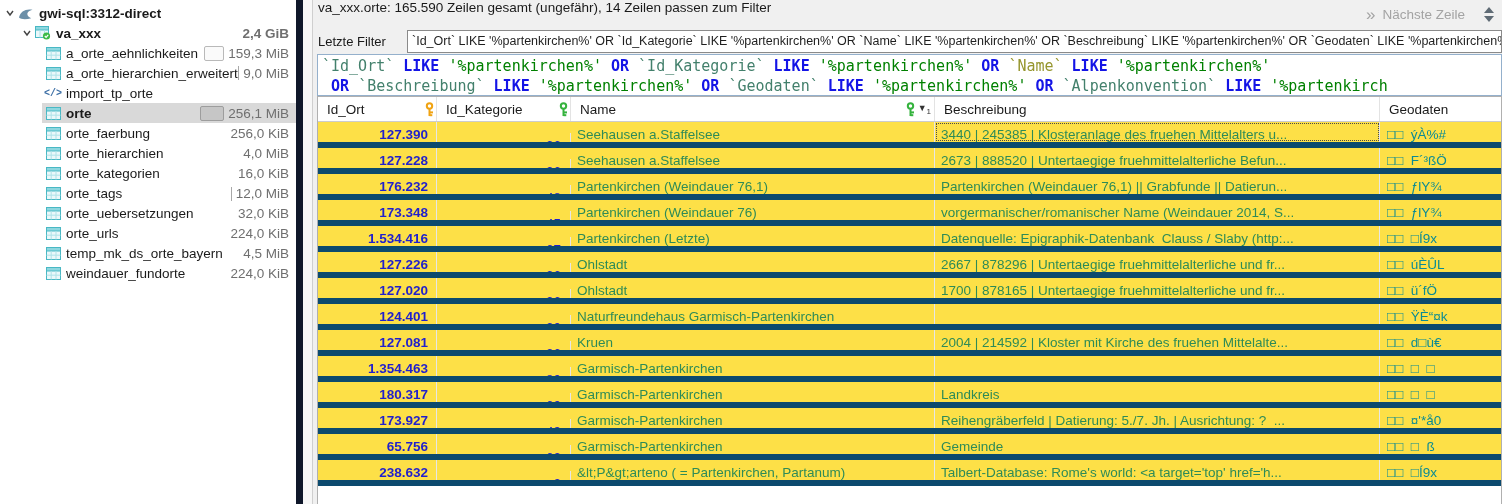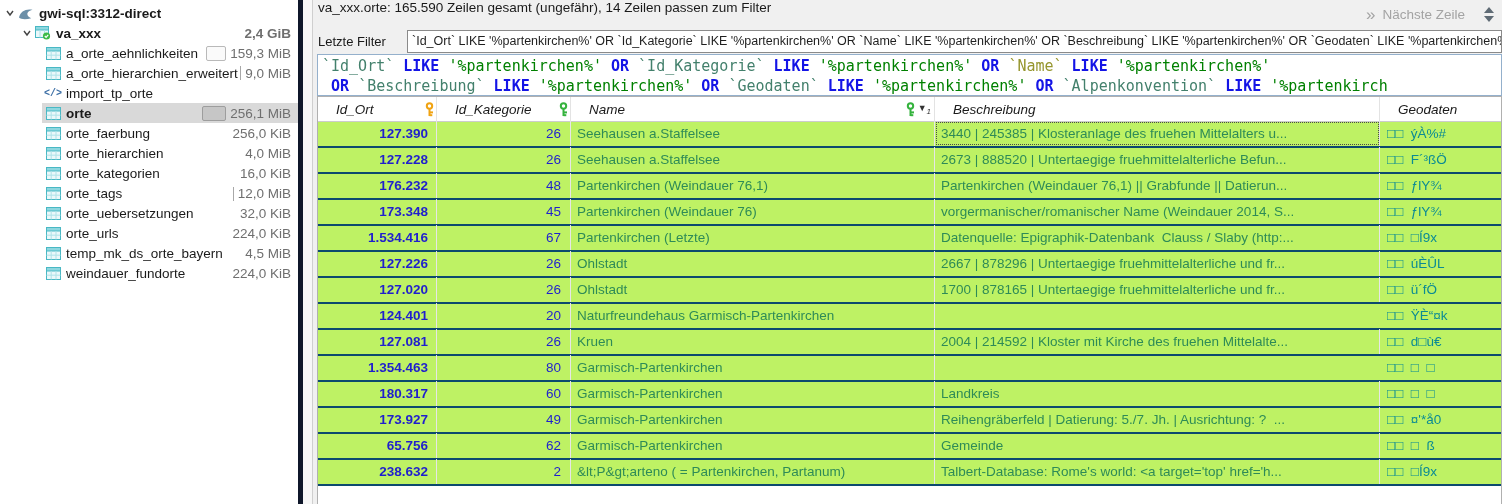--- a/index.html
+++ b/index.html
@@ -1,21 +1,21 @@
 <!DOCTYPE html>
 <html style="--number_blue: #1f1fce; --text_green: #2e8b57; --blob_teal: #0b8b94; --key_orange: #f0a312; --key_green: #35b33e; --keyword_blue: #1414e6; --string_green: #008000; --ident_teal: #43806c; --ident_olive: #96962e;"><head>
 <meta charset="utf-8">
 <style>
   * { box-sizing: border-box; margin: 0; padding: 0; }
   html,body { width:1502px; height:504px; overflow:hidden; background:#f0f0f0;
               font-family:"Liberation Sans", sans-serif; }
   .app { display:flex; width:1502px; height:504px; }
 
   
-  .sidebar { width:303px; height:504px; background:#ffffff; border-right:5px solid #0f172a;
+  .sidebar { width:303px; height:504px; background:#ffffff; border-right:7px solid #0f172a;
              padding-top:3px; overflow:hidden; flex:none; }
   .splitter { width:10px; height:504px; background:#f7f7f7; border-right:1px solid #cfcfcf; flex:none; }
   .sb-row { display:flex; align-items:center; height:20px; font-size:13.5px; color:#1a1a1a; }
   .sb-row .chev { width:14px; display:flex; justify-content:center; flex:none; }
   .sb-ic { width:18px; display:flex; justify-content:center; align-items:center; flex:none; }
   .sb-label { white-space:nowrap; overflow:hidden; padding-left:4px; }
   .sb-size { margin-left:auto; padding-right:7px; color:#6f6f6f; white-space:nowrap; }
   .sb-server { padding-left:3px; font-weight:bold; }
   .sb-db { padding-left:20px; font-weight:bold; }
   .sb-item { padding-left:44px; }
@@ -50,27 +50,27 @@
   .tk-str { color:var(--string_green); }
   .tk-id { color:var(--ident_teal); }
   .tk-name { color:var(--ident_olive); }
   .tk-pl { color:#222; }
 
   
   .grid { flex:1; margin-left:4px; background:#ffffff; border:1px solid #b0b0b0; border-bottom:none;
           display:flex; flex-direction:column; overflow:hidden; }
   .ghead { display:flex; height:25px; flex:none; border-bottom:1px solid #cccccc; background:#ffffff; }
   .hcell { display:flex; align-items:center; font-size:13.5px; color:#1a1a1a;
-           padding-left:18px; border-right:1px solid #e3e3e3; overflow:hidden; white-space:nowrap;font-style:italic; }
+           padding-left:9px; border-right:1px solid #e3e3e3; overflow:hidden; white-space:nowrap; }
   .hkey { margin-left:auto; flex:none; display:flex; align-items:center; }
   .hkey.orange { color:var(--key_orange); }
   .hkey.green { color:var(--key_green); }
   .sortind { font-size:9px; color:#333; flex:none; padding:0 3px 0 1px; }
   .sortind sub { font-size:8px; }
-  .grow { display:flex; height:26px; flex:none; border-bottom:2px solid #0c4a6e; background:#bef264;align-items:flex-end; }
+  .grow { display:flex; height:26px; flex:none; border-bottom:6px solid #0c4a6e; background:#fde047; }
   .cell { line-height:25px; font-size:13.5px; border-right:1px solid #e6e6e6;
           white-space:pre; overflow:hidden; }
   .col-idort { width:119px; flex:none; }
   .col-idkat { width:134px; flex:none; }
   .col-name { width:364px; flex:none; }
   .col-beschr { width:445px; flex:none; }
   .col-geo { flex:1; border-right:none; min-width:0; }
   .cell.col-idort { text-align:right; padding-right:8px; color:var(--number_blue); font-weight:bold; }
   .cell.col-idkat { text-align:right; padding-right:9px; color:var(--number_blue);margin-top:11px; }
   .cell.col-name { padding-left:6px; color:var(--text_green); }

